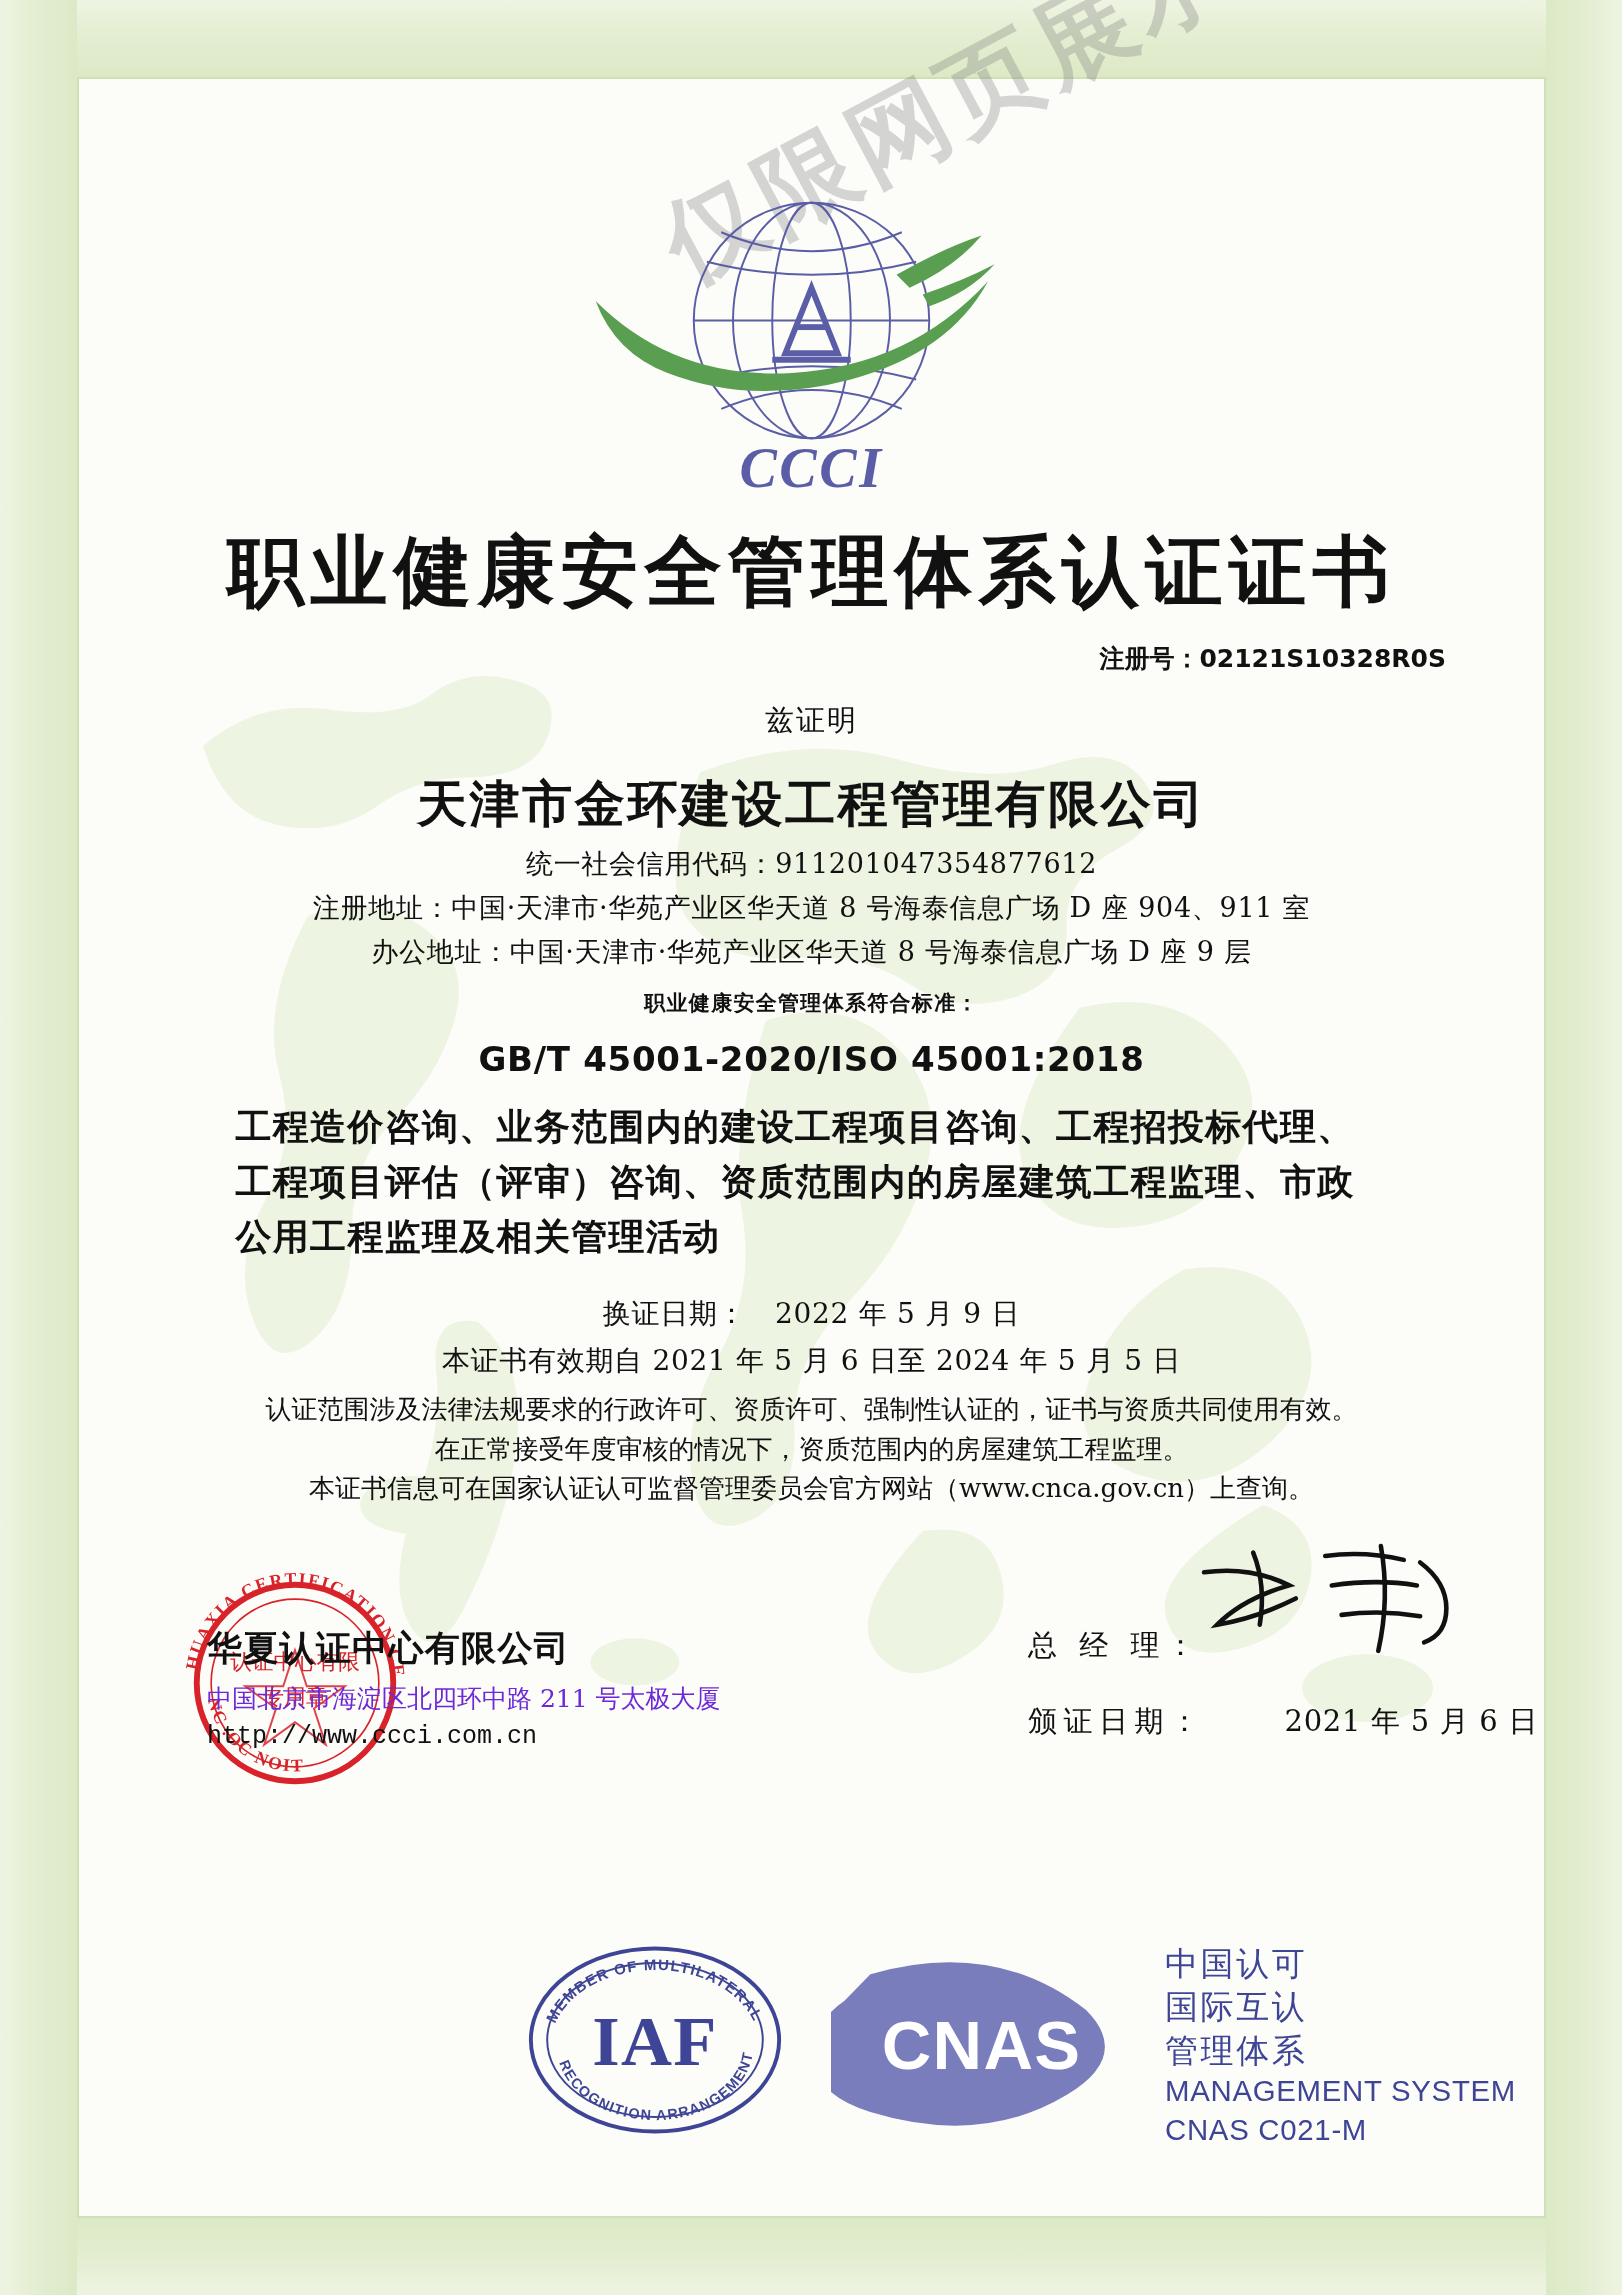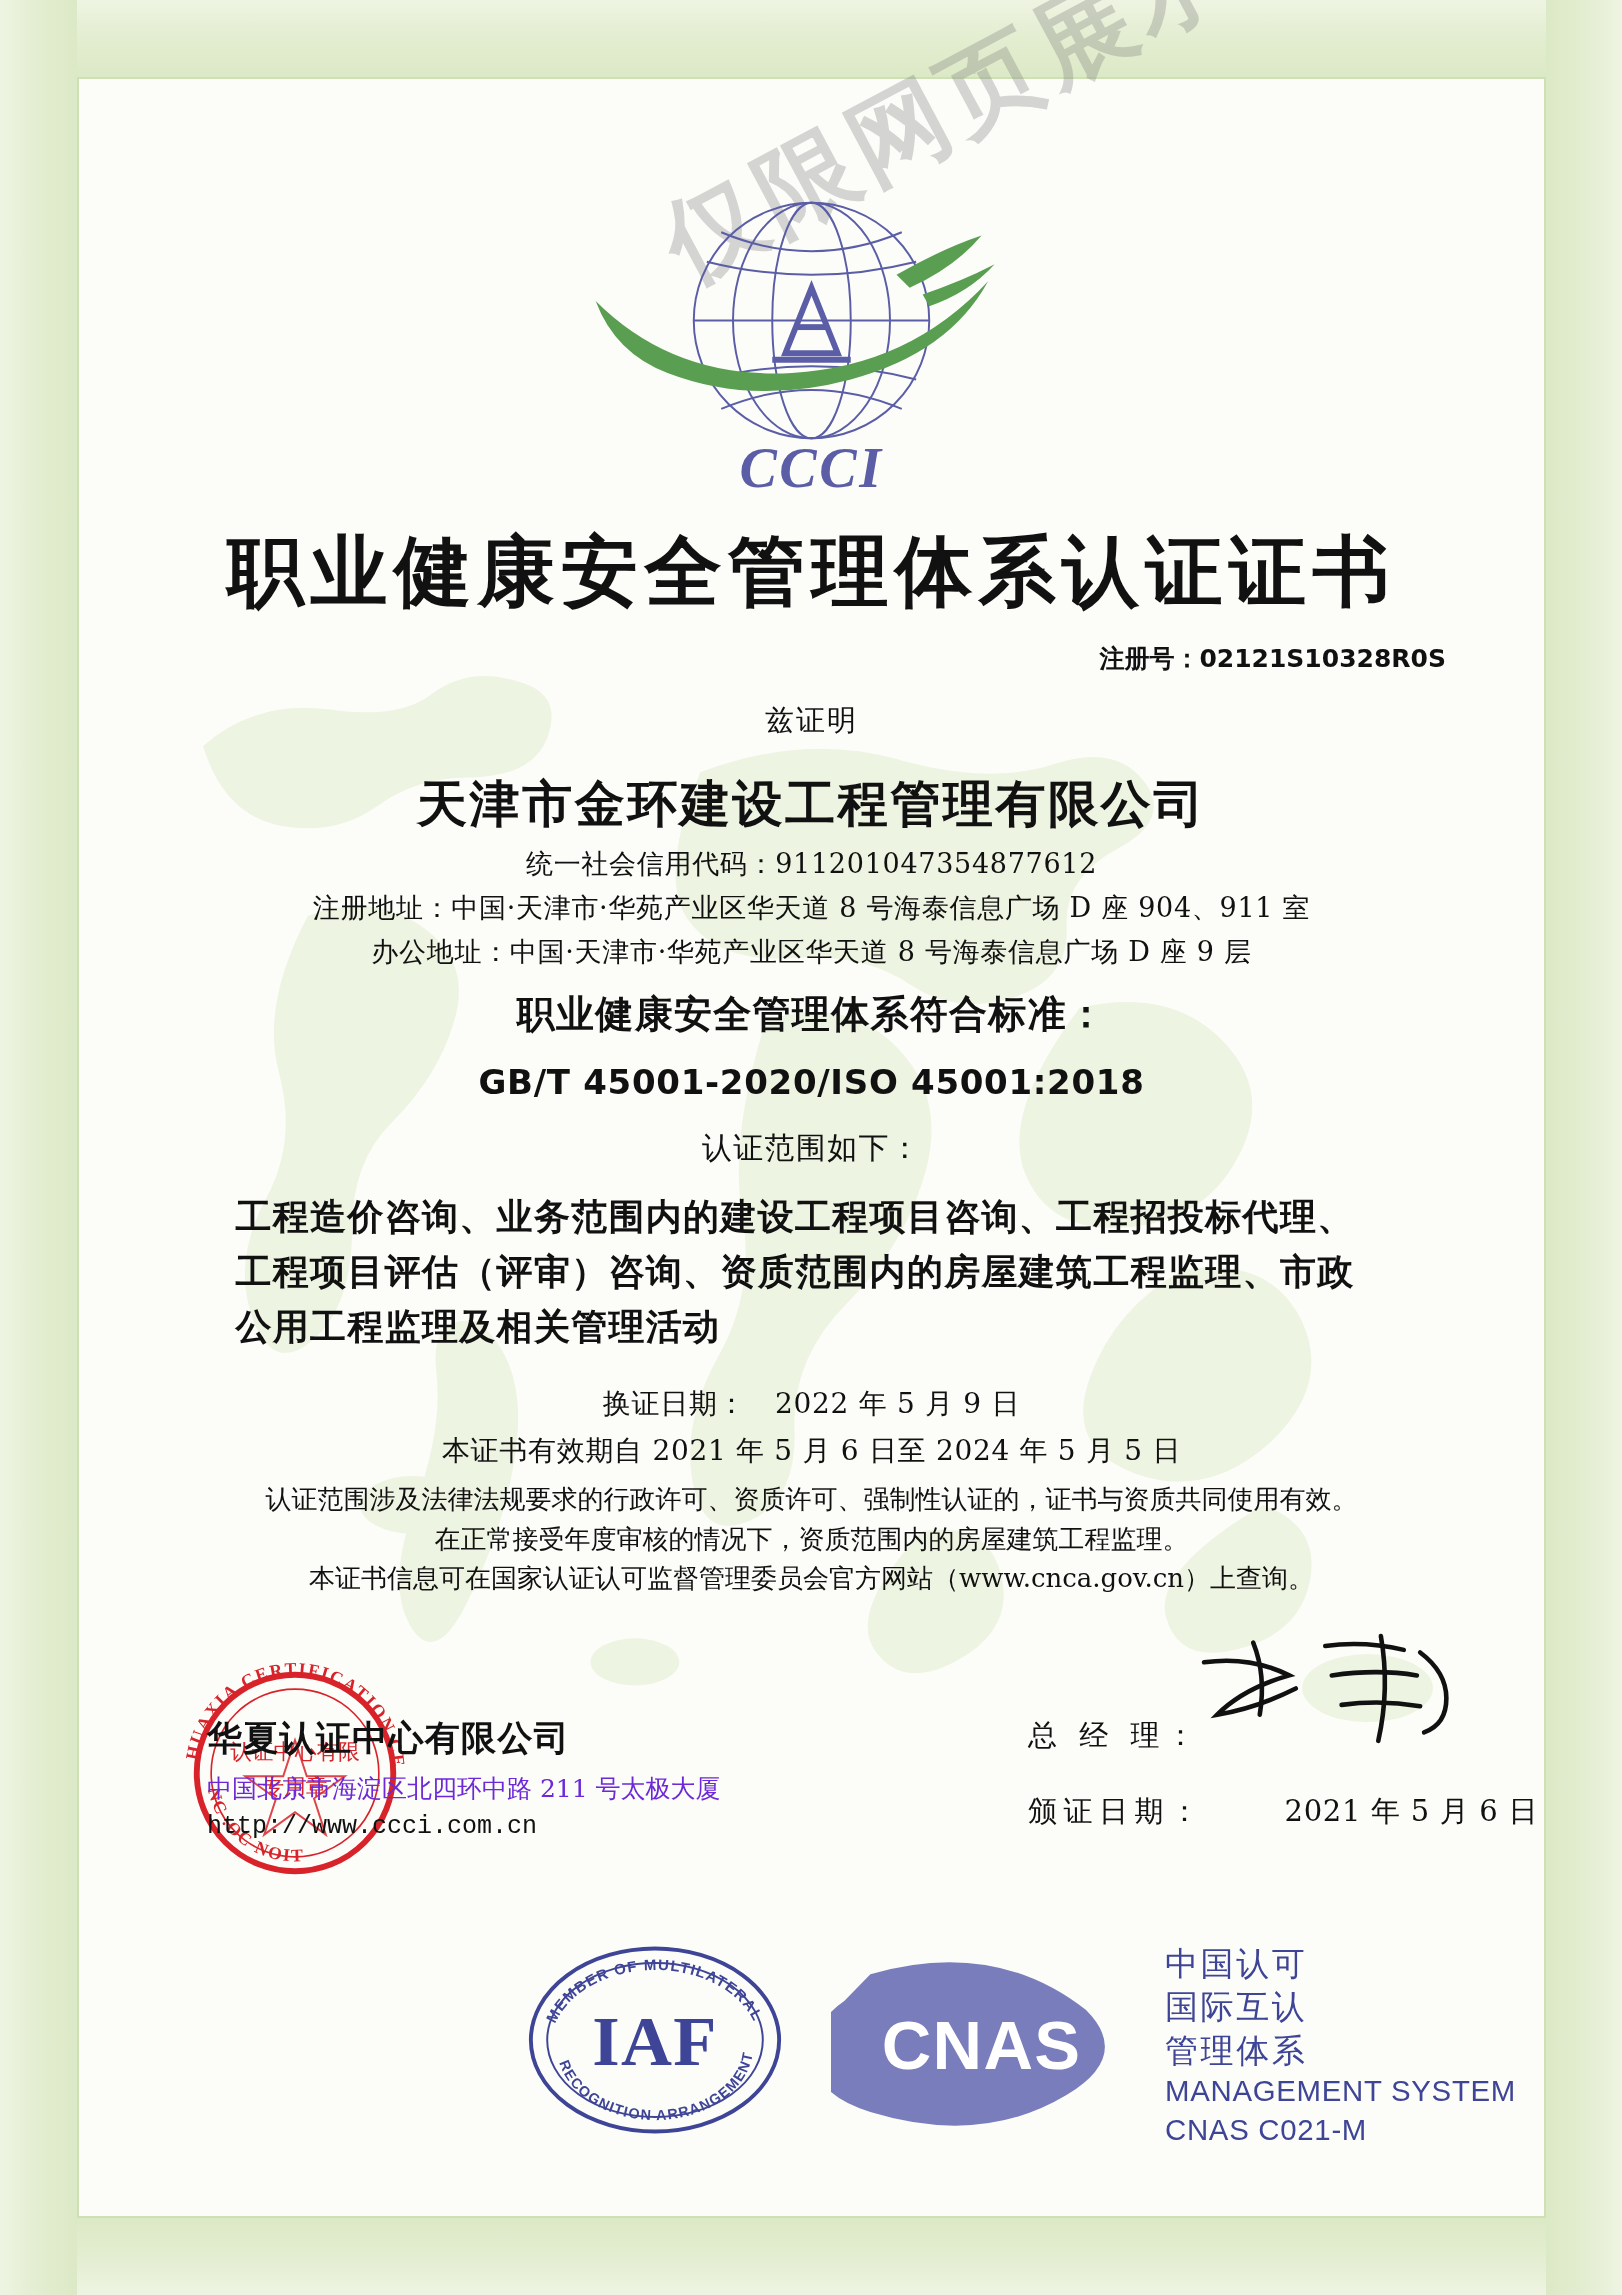--- a/index.html
+++ b/index.html
@@ -147,21 +147,21 @@
     color: #111;
     letter-spacing: 0.7px;
     font-family: "DejaVu Serif", serif;
   }
   .meta-line.tight { margin-top: 7.9px; }
 
   .conform {
     margin-top: 19.6px;
     font-family: "DejaVu Sans", sans-serif;
     font-weight: bold;
-    font-size: 38px;
+    font-size: 21px;
     letter-spacing: 1.3px;
     color: #111;
   }
 
   .standard {
     margin-top: 22px;
     font-family: "DejaVu Sans", sans-serif;
     font-weight: bold;
     font-size: 34px;
     letter-spacing: 0.7px;
@@ -403,21 +403,20 @@
     <div class="company">天津市金环建设工程管理有限公司</div>
 
     <div class="meta-line">统一社会信用代码：911201047354877612</div>
     <div class="meta-line tight">注册地址：中国·天津市·华苑产业区华天道 8 号海泰信息广场 D 座 904、911 室</div>
     <div class="meta-line tight">办公地址：中国·天津市·华苑产业区华天道 8 号海泰信息广场 D 座 9 层</div>
 
     <div class="conform">职业健康安全管理体系符合标准：</div>
 
     <div class="standard">GB/T 45001-2020/ISO 45001:2018</div>
 
-    <div class="scope-label">认证范围如下：</div>
 
     <div class="scope-body">工程造价咨询、业务范围内的建设工程项目咨询、工程招投标代理、工程项目评估（评审）咨询、资质范围内的房屋建筑工程监理、市政公用工程监理及相关管理活动</div>
 
     <div class="dates-block">
       <div class="d1">换证日期：　2022 年 5 月 9 日</div>
       <div class="d2">本证书有效期自 2021 年 5 月 6 日至 2024 年 5 月 5 日</div>
     </div>
 
     <div class="notes">
       <div>认证范围涉及法律法规要求的行政许可、资质许可、强制性认证的，证书与资质共同使用有效。</div>

